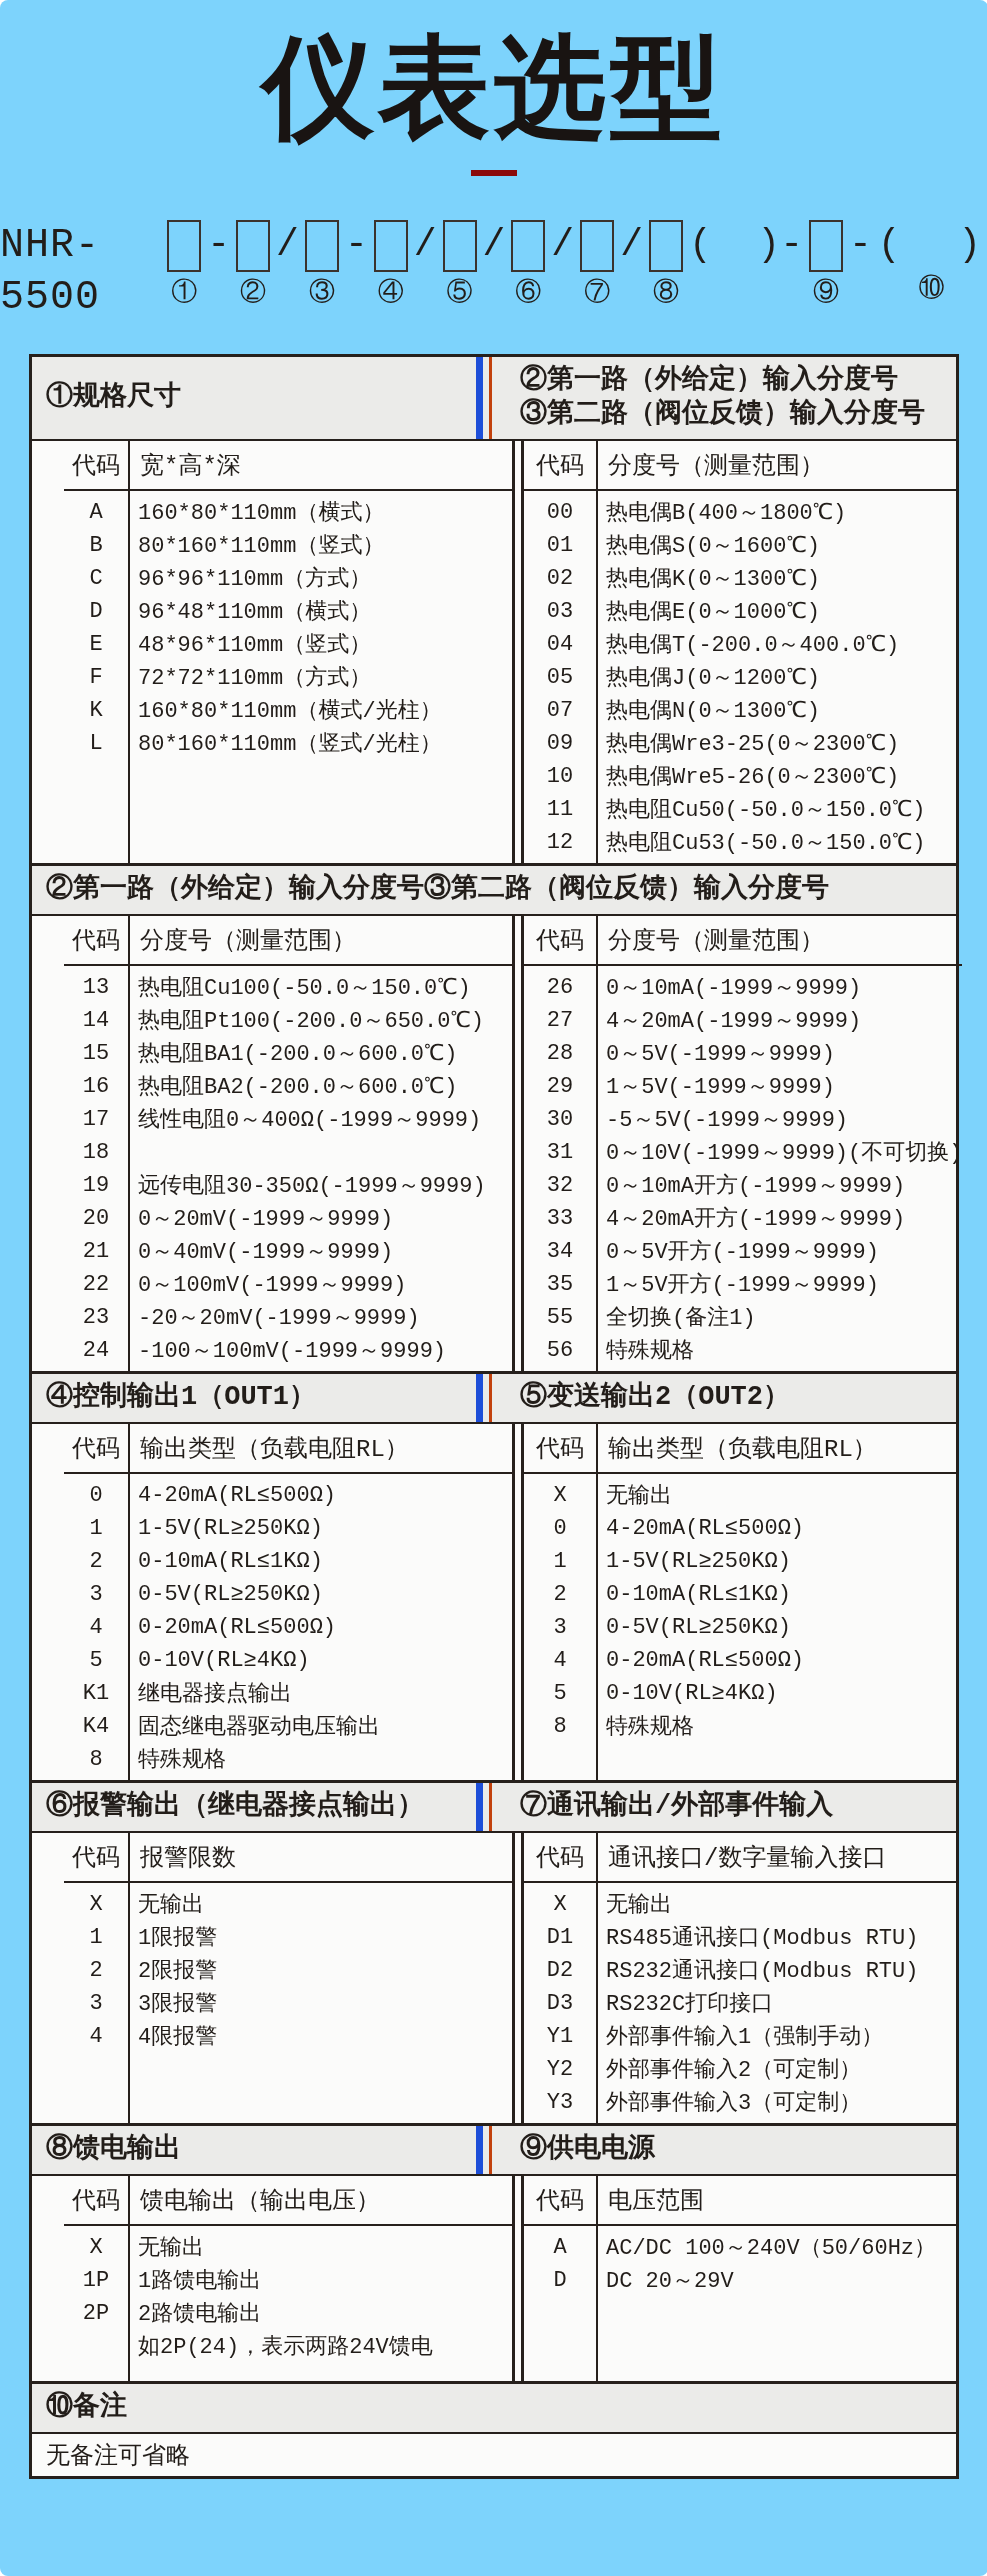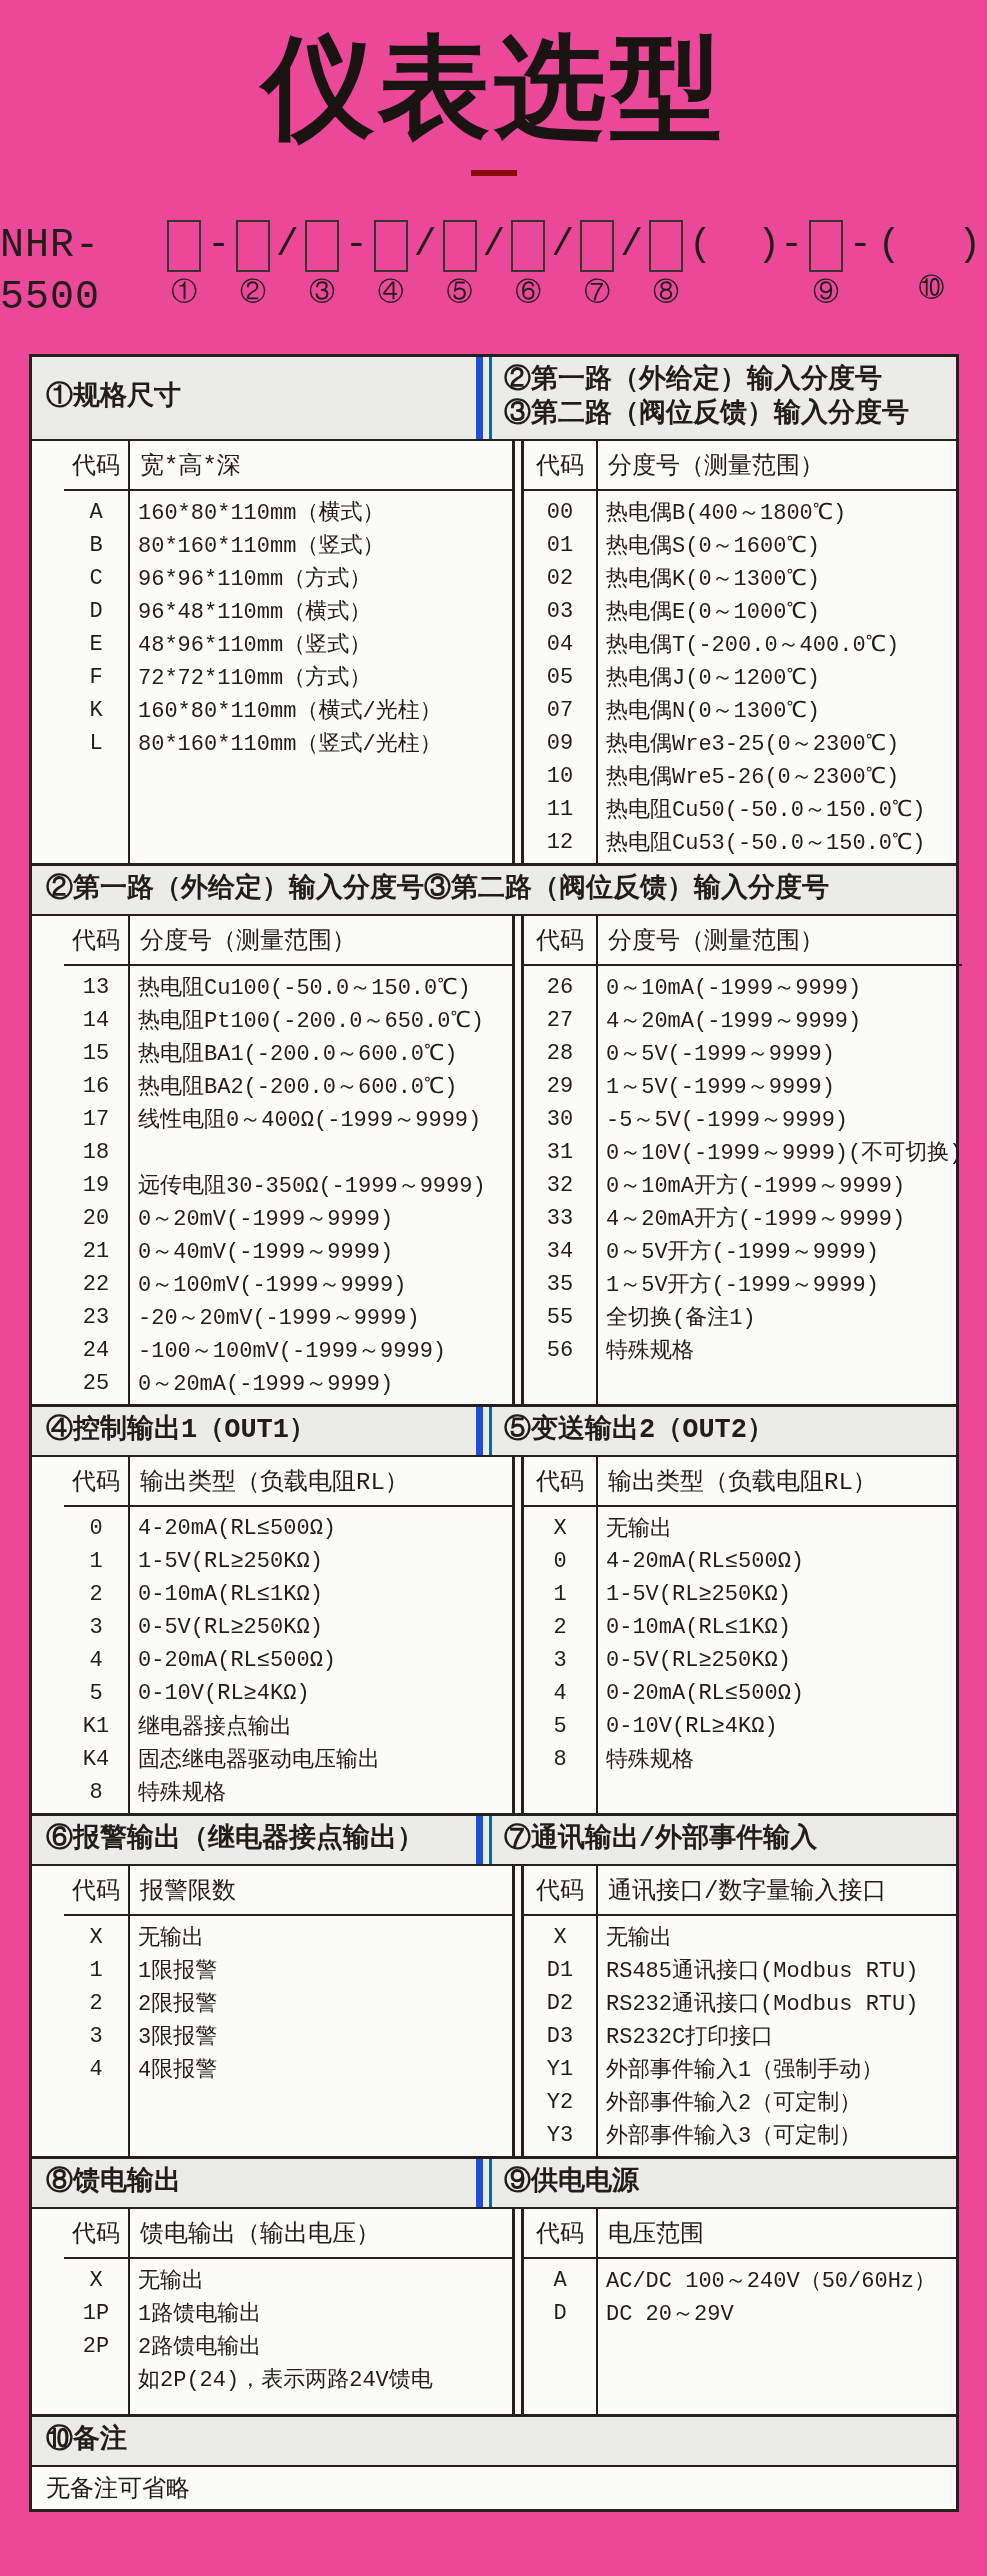--- a/index.html
+++ b/index.html
@@ -1,18 +1,18 @@
 <!DOCTYPE html>
 <html lang="zh"><head>
 <meta charset="utf-8">
 <style>
   html,body{margin:0;padding:0;background:#ffffff;}
   .page{
     width:988px;height:2576px;overflow:hidden;position:relative;
-    background:#ec4899;border-radius:0;
+    background:#7dd3fc;border-radius:8px;
     font-family:"Liberation Mono","DejaVu Sans Mono",monospace;
     color:#221d19;
   }
   
   .title{
     text-align:center;margin:0;padding-top:18px;
     font-family:"Liberation Sans","DejaVu Sans",sans-serif;
     font-weight:900;font-size:112px;line-height:1.25;color:#191412;
     letter-spacing:4px;
   }
@@ -29,21 +29,21 @@
   .seltable{
     margin:30px 29px 0 29px;border:3px solid #26201c;background:#fbfbfa;
   }
   .section + .section{border-top:3px solid #26201c;}
   .band{display:grid;grid-template-columns:451px 6px 1fr;border-bottom:2px solid #26201c;}
   .band-cell{
     background:#ebebe9;font-weight:bold;font-size:27px;line-height:1.25;
     padding:7px 4px 7px 14px;display:flex;align-items:center;min-height:34px;
   }
   .band-cell.lb{border-right:7px solid #1d4ed8;}
-  .band-cell.rb{border-left:3px solid #0369a1;padding-left:12px;}
+  .band-cell.rb{border-left:3px solid #c2410c;padding-left:28px;}
   .band-gap{background:#ebebe9;}
   .band.full{display:block;}
   .band.full .band-cell{border:none;}
   .pre{white-space:pre-line;}
   .cols{display:grid;grid-template-columns:451px 6px 1fr;align-items:stretch;padding-left:32px;}
   .col-gap{background:#fbfbfa;}
   .half{display:flex;flex-direction:column;}
   .half.lh{border-right:3px solid #26201c;}
   .half.rh{border-left:3px solid #26201c;}
   .colhead{display:flex;align-items:stretch;border-bottom:2px solid #26201c;font-size:24px;}
@@ -317,24 +317,20 @@
               <div class="trow">
                 <span class="code">23</span>
                 <span class="desc">-20～20mV(-1999～9999)</span>
               </div>
 
               <div class="trow">
                 <span class="code">24</span>
                 <span class="desc">-100～100mV(-1999～9999)</span>
               </div>
 
-              <div class="trow">
-                <span class="code">25</span>
-                <span class="desc">0～20mA(-1999～9999)</span>
-              </div>
             </div>
         </div>
         <div class="col-gap"></div>
         <div class="half rh">
           <div class="colhead">
             <span class="ch-code">代码</span>
             <span class="ch-desc">分度号（测量范围）</span>
           </div>
           <div class="tbody">
 

